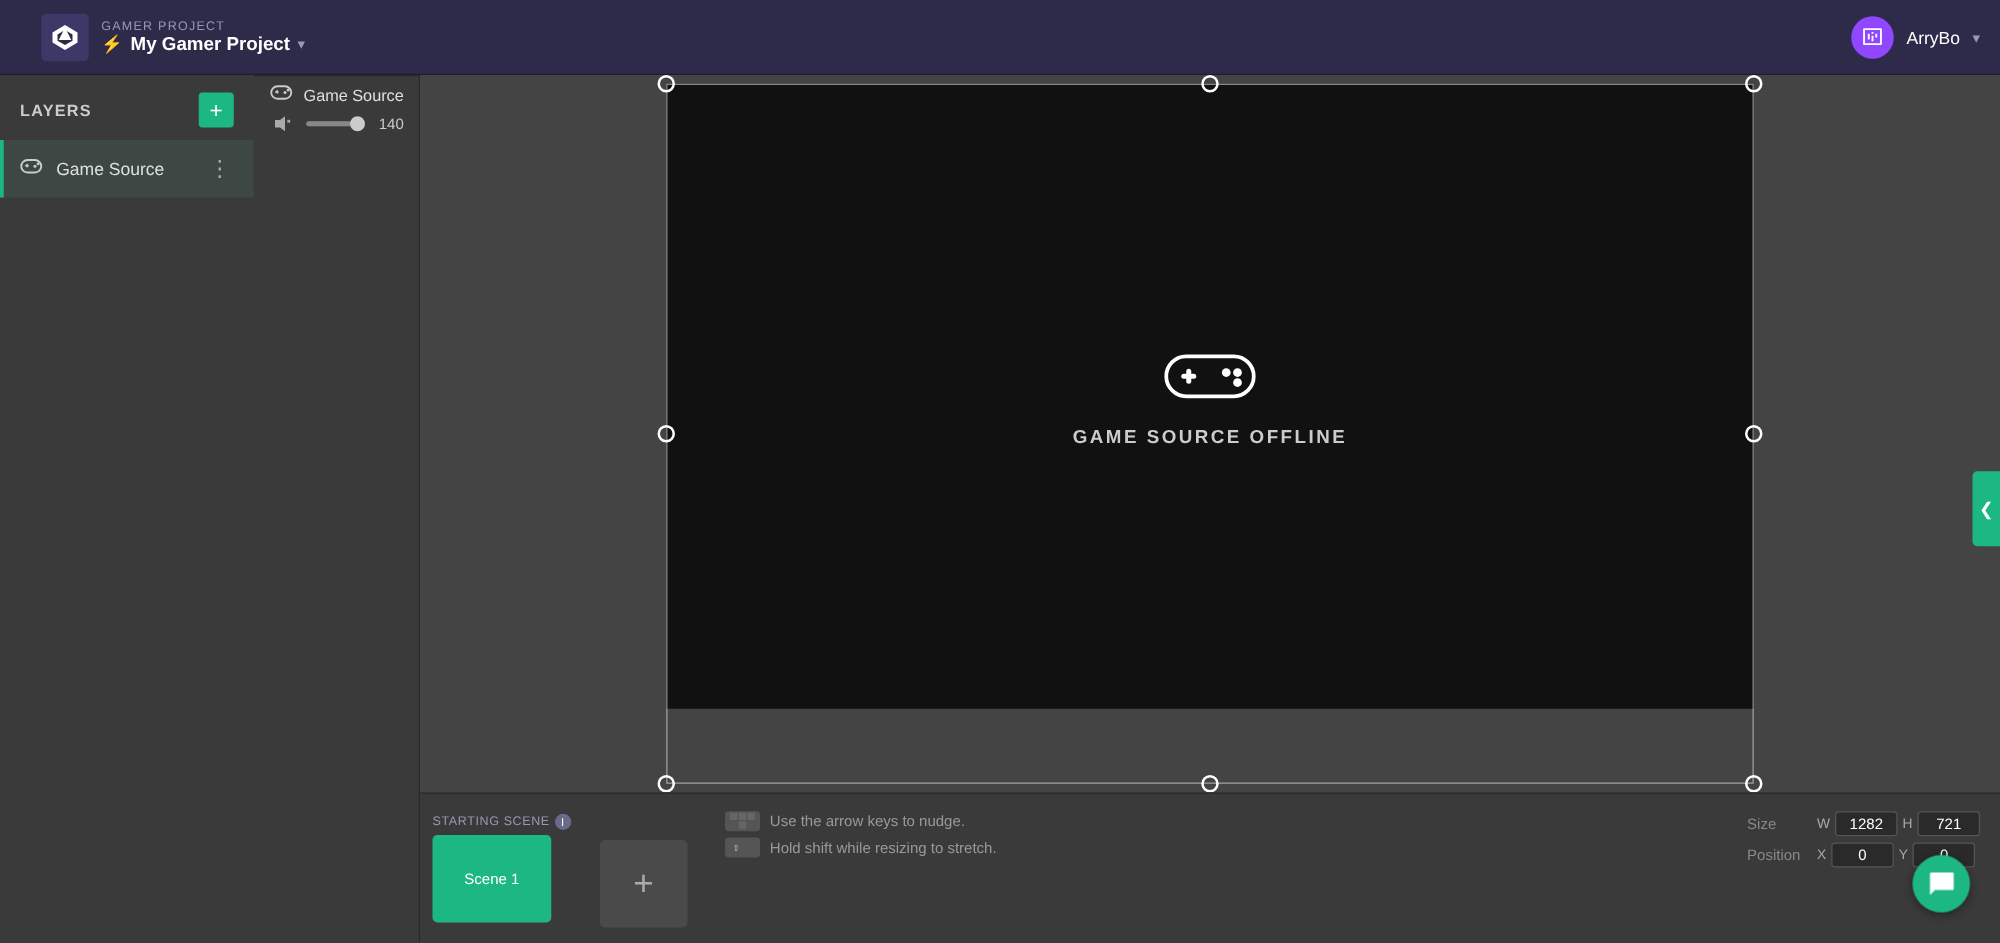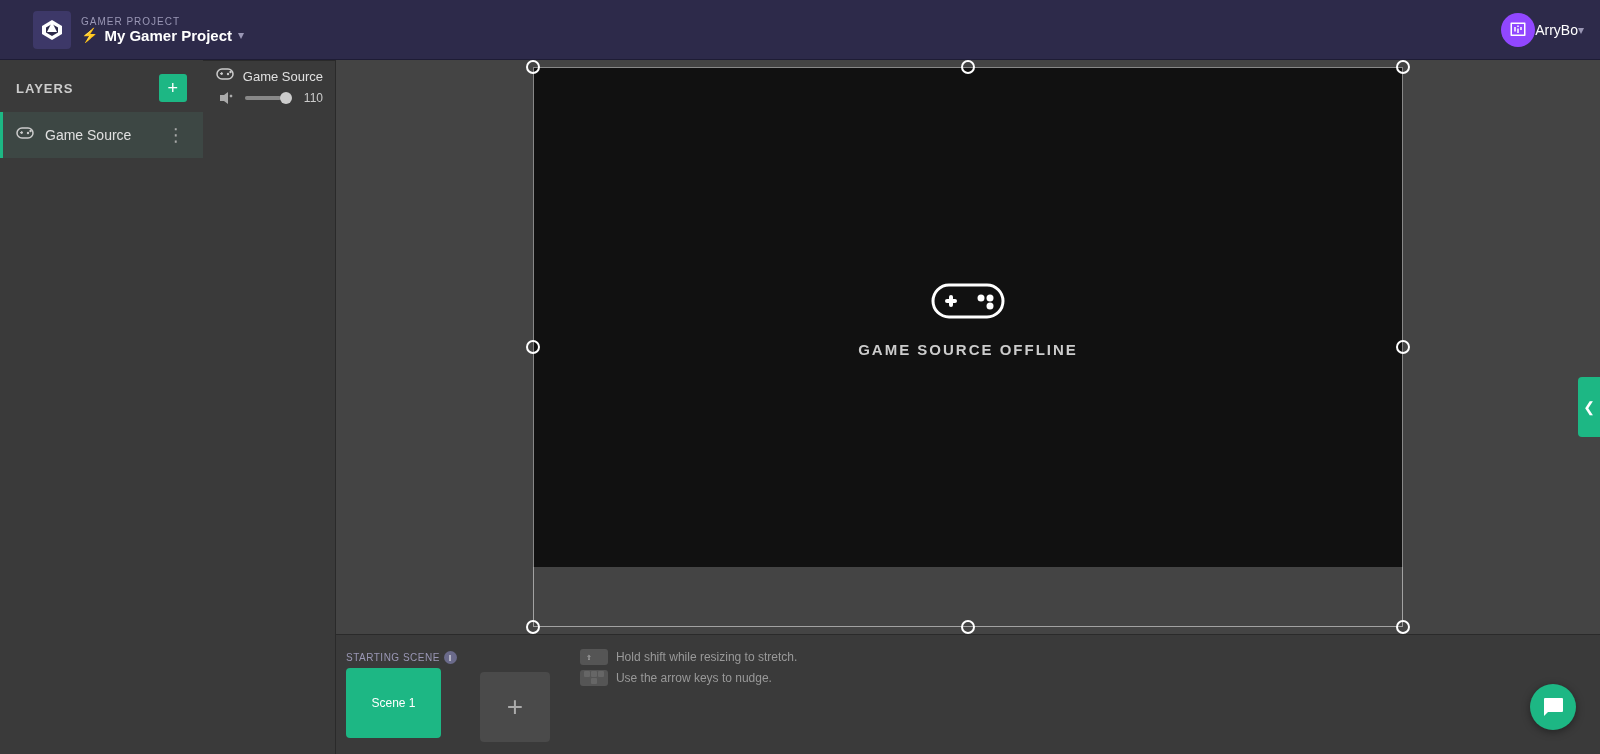--- a/index.html
+++ b/index.html
@@ -56,21 +56,21 @@
       color: #fff;
     }
     .project-dropdown {
       color: #9a97b5;
       font-size: 12px;
       cursor: pointer;
     }
     .header-right {
       display: flex;
       align-items: center;
-      gap: 0;
+      gap: 10px;
     }
     .user-avatar {
       width: 34px;
       height: 34px;
       border-radius: 50%;
       background: #9147ff;
       display: flex;
       align-items: center;
       justify-content: center;
       font-size: 14px;
@@ -559,21 +559,21 @@
             <svg width="14" height="14" viewBox="0 0 14 14" fill="#aaa">
               <polygon points="1,4 5,4 9,1 9,13 5,10 1,10"></polygon>
               <line x1="11" y1="4" x2="13" y2="6" stroke="#aaa" stroke-width="1.2"></line>
               <line x1="13" y1="4" x2="11" y2="6" stroke="#aaa" stroke-width="1.2"></line>
             </svg>
           </button>
           <div class="volume-slider">
             <div class="volume-fill"></div>
             <div class="volume-thumb"></div>
           </div>
-          <span class="volume-value">110</span>
+          <span class="volume-value">140</span>
         </div>
       </div>
     </div>
 
   </div>
 
   <div class="center-area">
     <div class="canvas-container">
       <div class="canvas-wrapper">
         <div class="canvas-stage">
@@ -612,39 +612,59 @@
             <span class="scene-thumb-name">Scene 1</span>
           </div>
         </div>
         <button class="add-scene-btn" style="margin-top:24px;">+</button>
       </div>
 
       <div class="hints-area">
         <div class="hint-row">
           <div class="hint-icon">
             <svg width="20" height="14" viewBox="0 0 20 14" fill="#aaa">
-              <rect x="0" y="0" width="20" height="14" rx="2" fill="#555"></rect>
-              <text x="2" y="10" font-size="7" fill="#ccc">⇧</text>
-            </svg>
-          </div>
-          <span>Hold shift while resizing to stretch.</span>
-        </div>
-        <div class="hint-row">
-          <div class="hint-icon">
-            <svg width="20" height="14" viewBox="0 0 20 14" fill="#aaa">
               <rect x="0" y="0" width="6" height="6" rx="1" fill="#666"></rect>
               <rect x="7" y="0" width="6" height="6" rx="1" fill="#666"></rect>
               <rect x="14" y="0" width="6" height="6" rx="1" fill="#666"></rect>
               <rect x="7" y="7" width="6" height="6" rx="1" fill="#666"></rect>
             </svg>
           </div>
           <span>Use the arrow keys to nudge.</span>
         </div>
-      </div>
-
+        <div class="hint-row">
+          <div class="hint-icon">
+            <svg width="20" height="14" viewBox="0 0 20 14" fill="#aaa">
+              <rect x="0" y="0" width="20" height="14" rx="2" fill="#555"></rect>
+              <text x="2" y="10" font-size="7" fill="#ccc">⇧</text>
+            </svg>
+          </div>
+          <span>Hold shift while resizing to stretch.</span>
+        </div>
+      </div>
+
+      <div class="size-pos-area">
+        <div class="sp-row">
+          <span class="sp-label">Size</span>
+          <div class="sp-field-group">
+            <span class="sp-key">W</span>
+            <input class="sp-val" type="text" value="1282" style="">
+            <span class="sp-key">H</span>
+            <input class="sp-val" type="text" value="721" style="">
+          </div>
+        </div>
+        <div class="sp-row">
+          <span class="sp-label">Position</span>
+          <div class="sp-field-group">
+            <span class="sp-key">X</span>
+            <input class="sp-val" type="text" value="0" style="">
+            <span class="sp-key">Y</span>
+            <input class="sp-val" type="text" value="0" style="">
+          </div>
+        </div>
+      </div>
     </div>
 
     <div class="right-collapse">
       <span class="right-collapse-icon">❮</span>
     </div>
   </div>
 
 </div>
 
 <button class="chat-btn">

